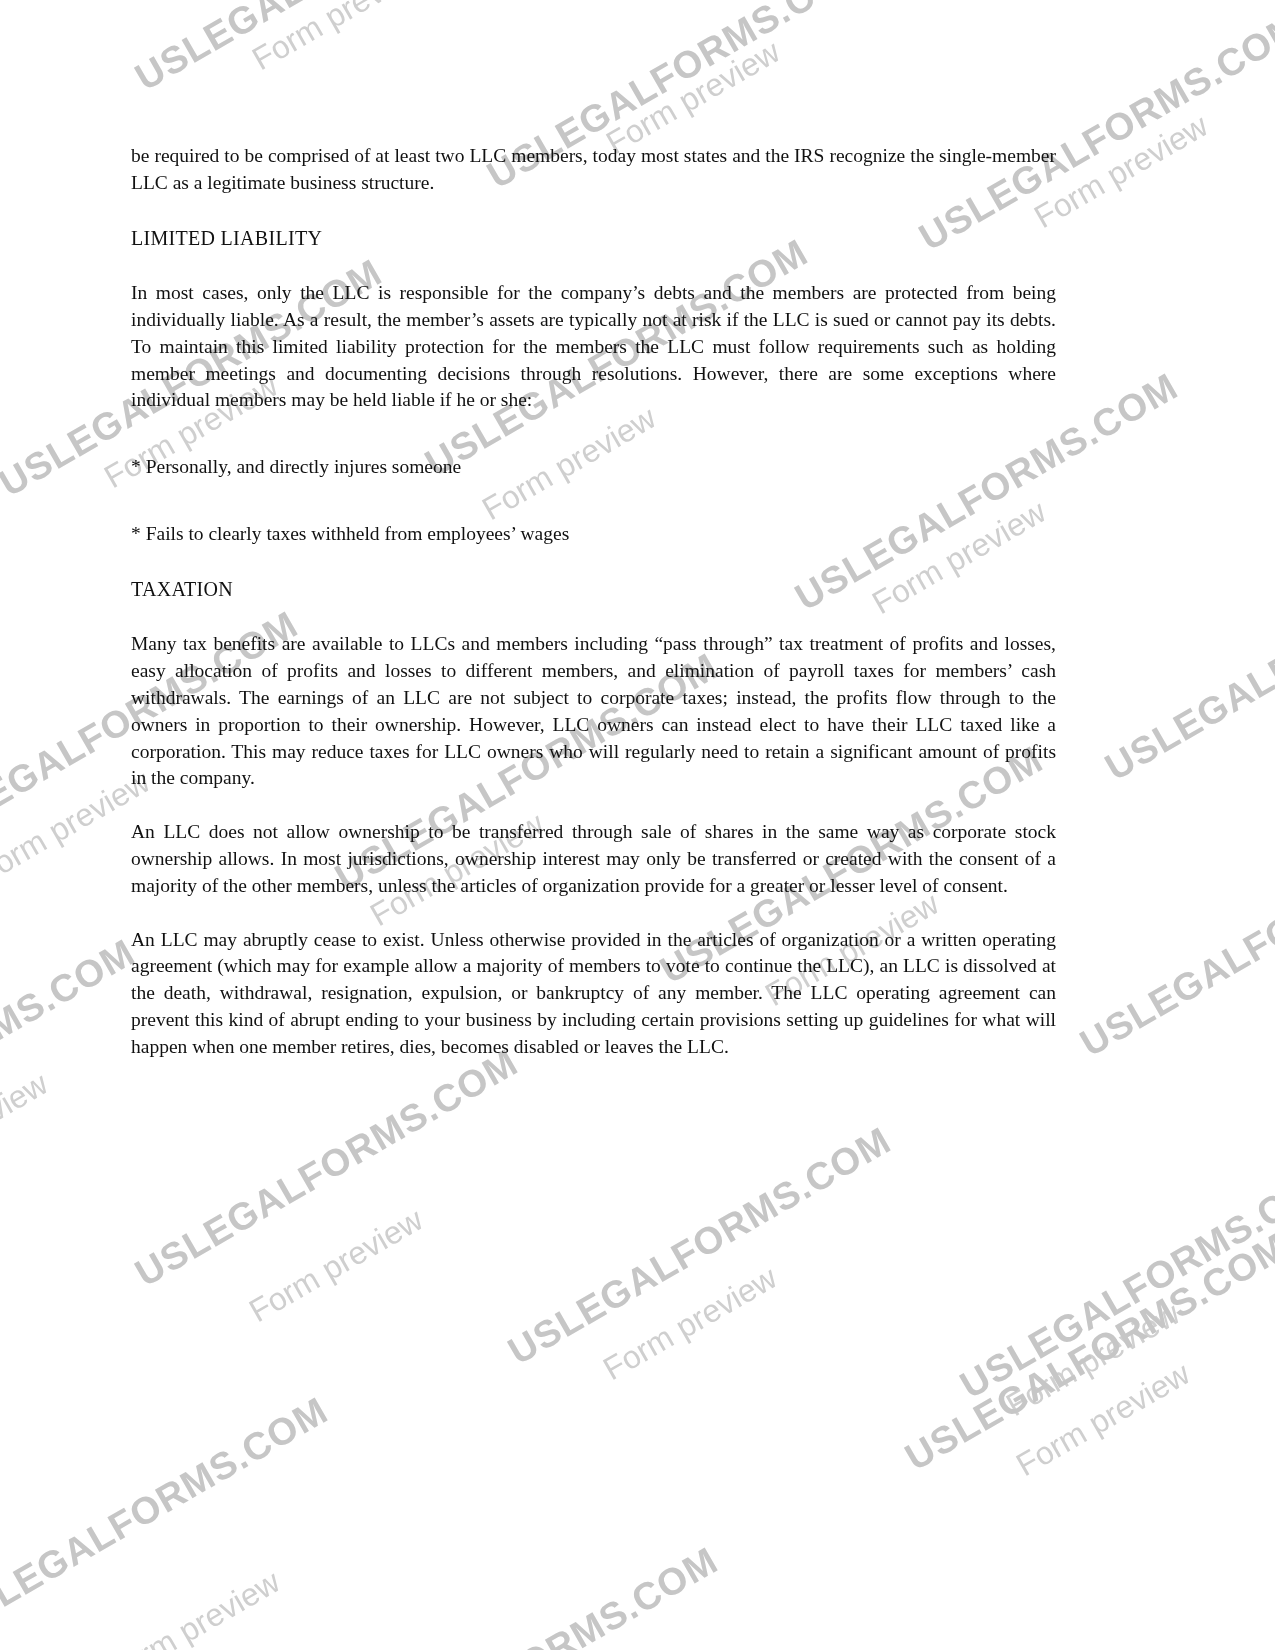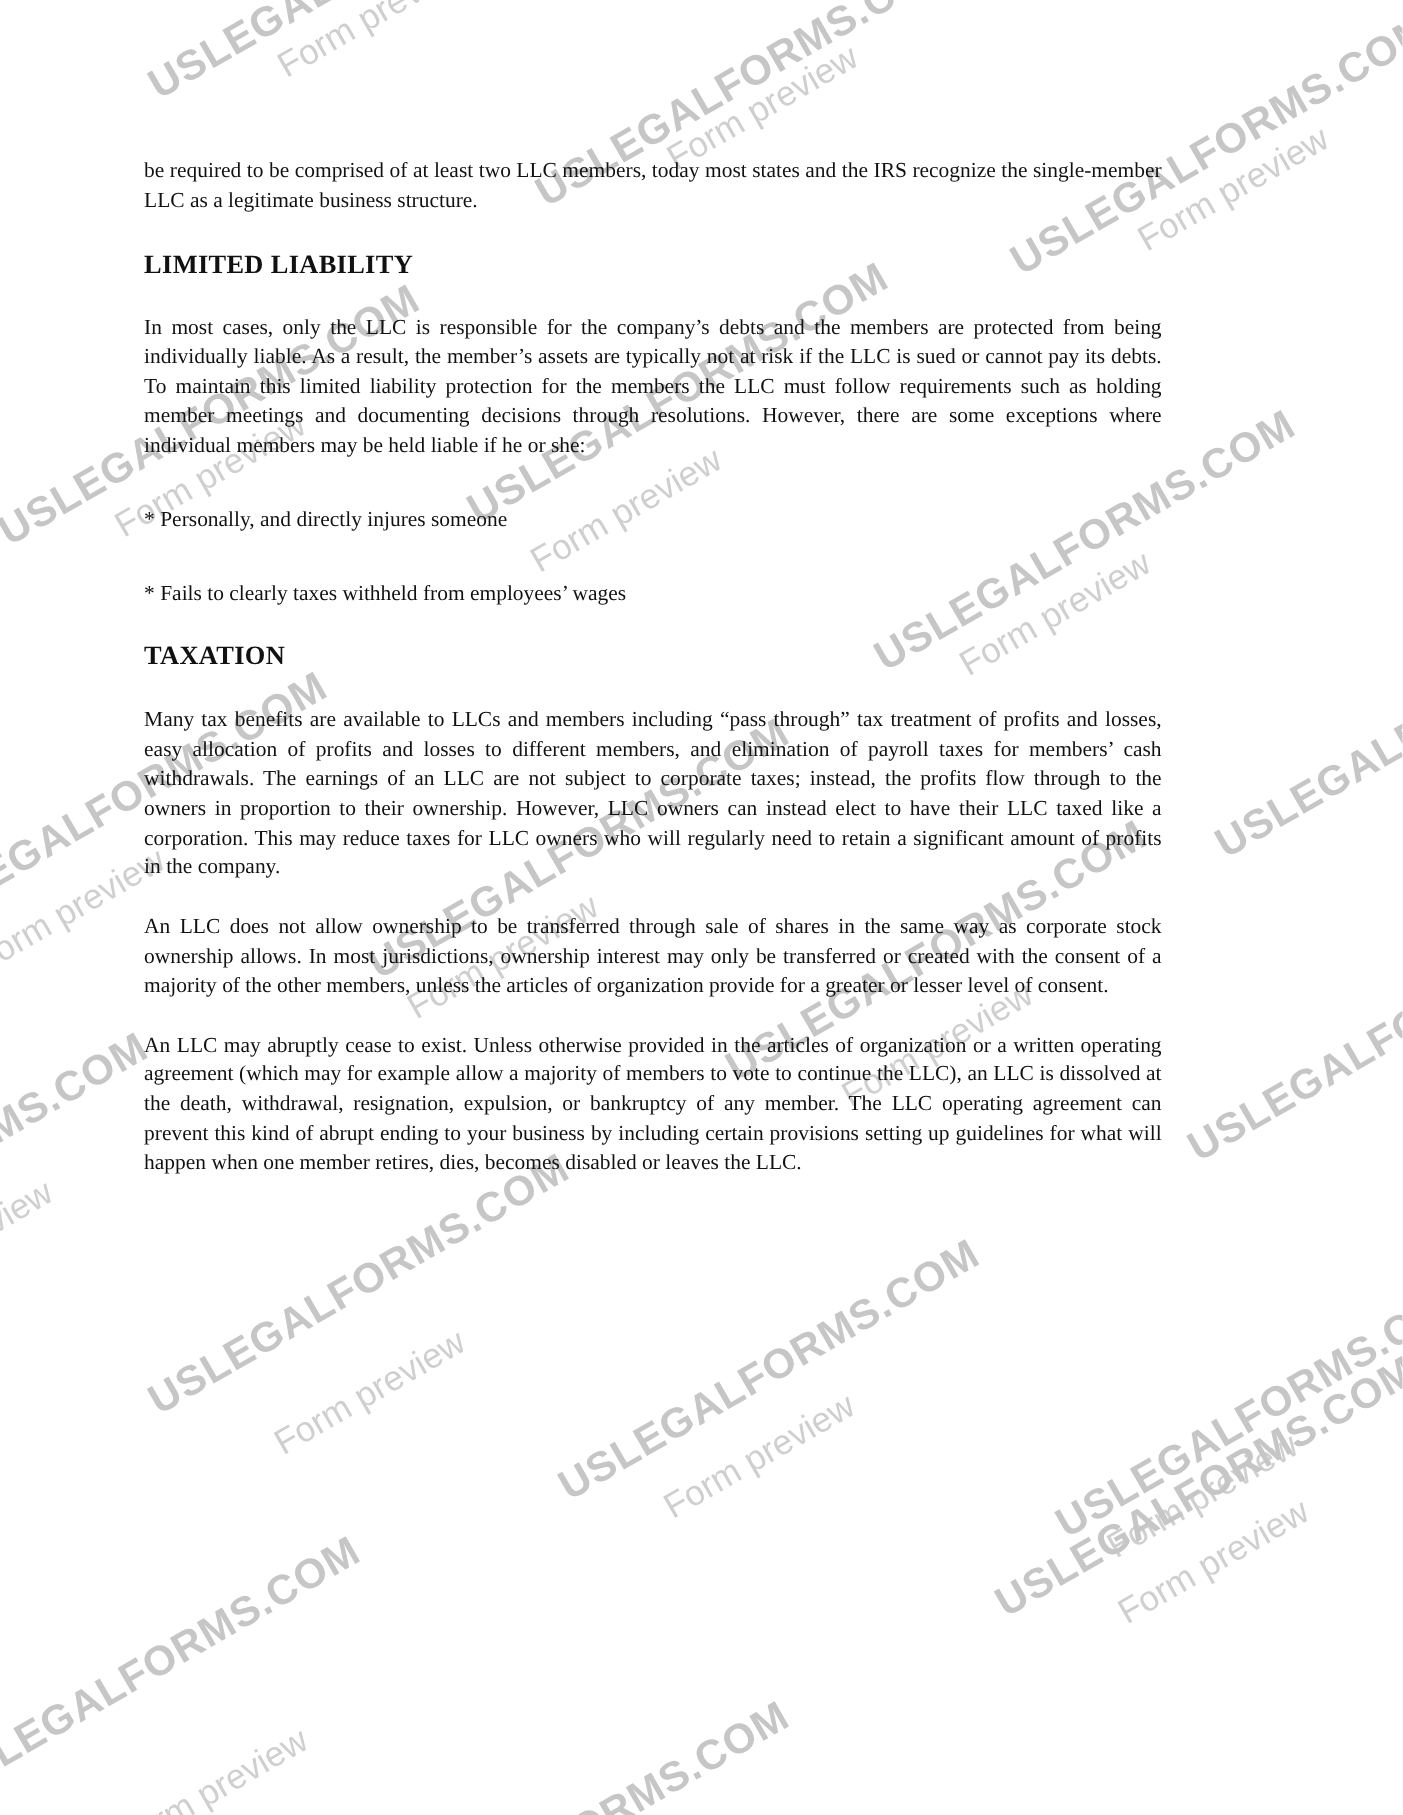--- a/index.html
+++ b/index.html
@@ -46,22 +46,22 @@
     top: 143px;
     width: 925px;
     z-index: 1;
     color: #111111;
     font-size: 19.5px;
     line-height: 1.375;
     text-align: justify;
   }
   .para { margin: 0 0 27px 0; }
   .section-heading {
-    font-weight: 700;
-    font-size: 24px;
+    font-weight: 400;
+    font-size: 20px;
     letter-spacing: 0.3px;
     margin: 28px 0 28px 0;
     text-align: left;
   }
   .bullet-list { margin: 0 0 27px 0; }
   .bullet {
     padding-left: 22px;
     text-indent: -22px;
     margin-top: 40px;
   }

